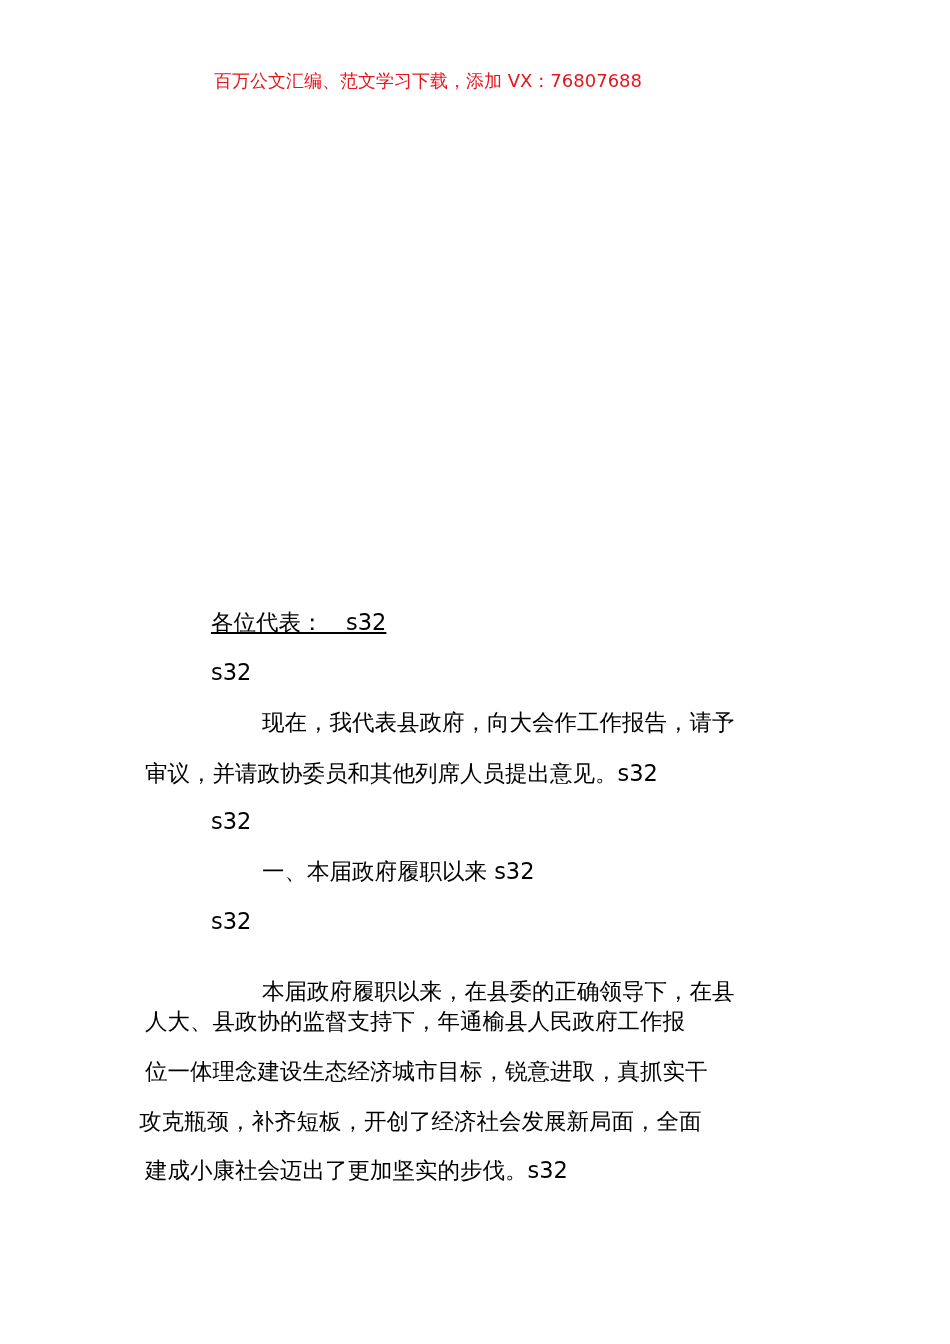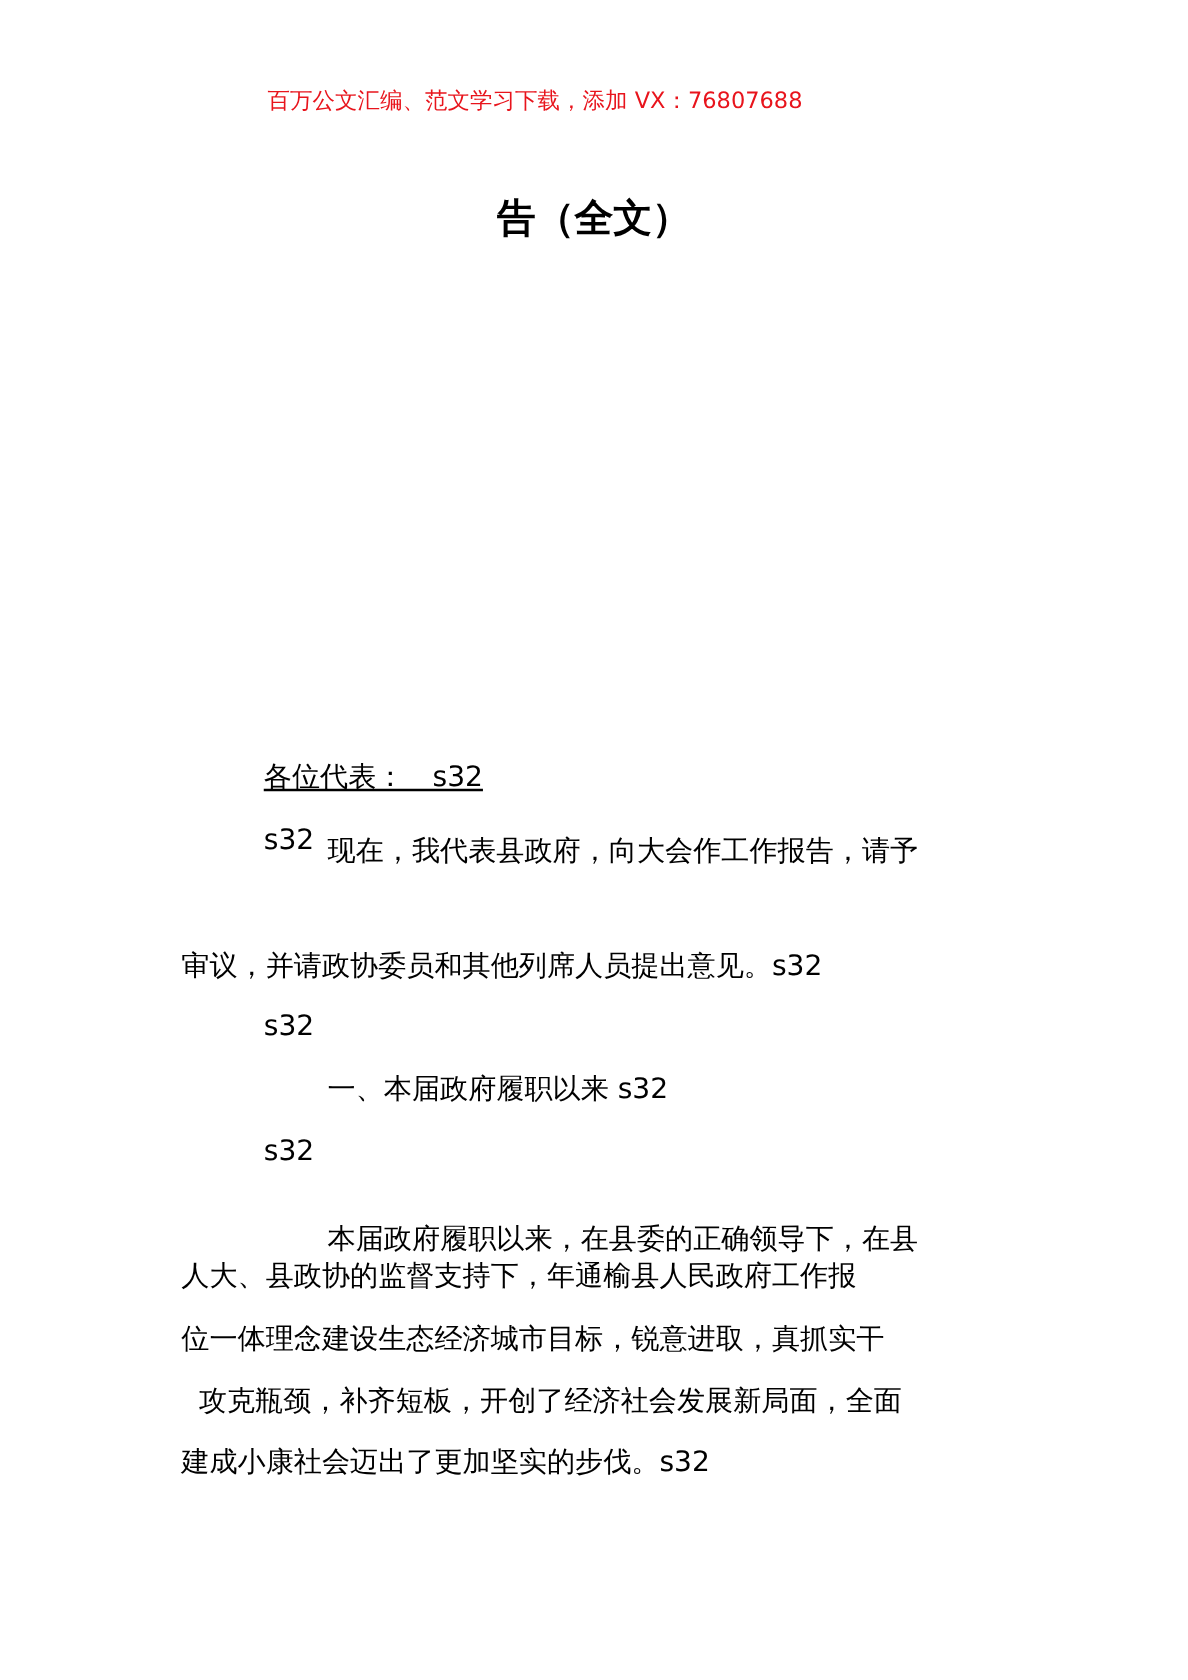--- a/index.html
+++ b/index.html
@@ -44,29 +44,28 @@
       font-size: 22.5px;
       line-height: 30px;
     }
   </style>
 </head>
 <body>
 
 <div class="header-banner">百万公文汇编、范文学习下载，添加 VX：76807688</div>
 
 <div class="doc-title">
-  <div>告（全文）</div>
 </div>
 
 <div>
   <div class="line" style="left:211px;top:607px;text-decoration:underline;">各位代表：　s32</div>
   <div class="line" style="left:211px;top:657px;">s32</div>
-  <div class="line" style="left:262px;top:667px;font-family:Liberation Mono, monospace;">现在，我代表县政府，向大会作工作报告，请予</div>
+  <div class="line" style="left:262px;top:707px;">现在，我代表县政府，向大会作工作报告，请予</div>
   <div class="line" style="left:145px;top:758px;">审议，并请政协委员和其他列席人员提出意见。s32</div>
   <div class="line" style="left:211px;top:806px;">s32</div>
   <div class="line" style="left:262px;top:856px;">一、本届政府履职以来 s32</div>
   <div class="line" style="left:211px;top:906px;">s32</div>
   <div class="line" style="left:262px;top:956px;margin-top:20px;">本届政府履职以来，在县委的正确领导下，在县</div>
   <div class="line" style="left:145px;top:1006px;">人大、县政协的监督支持下，年通榆县人民政府工作报</div>
   <div class="line" style="left:145px;top:1056px;">位一体理念建设生态经济城市目标，锐意进取，真抓实干</div>
-  <div class="line" style="left:159px;top:1106px;text-align:right;">攻克瓶颈，补齐短板，开创了经济社会发展新局面，全面</div>
+  <div class="line" style="left:139px;top:1106px;text-align:right;">攻克瓶颈，补齐短板，开创了经济社会发展新局面，全面</div>
   <div class="line" style="left:145px;top:1155px;">建成小康社会迈出了更加坚实的步伐。s32</div>
 </div>
 
 </body></html>

